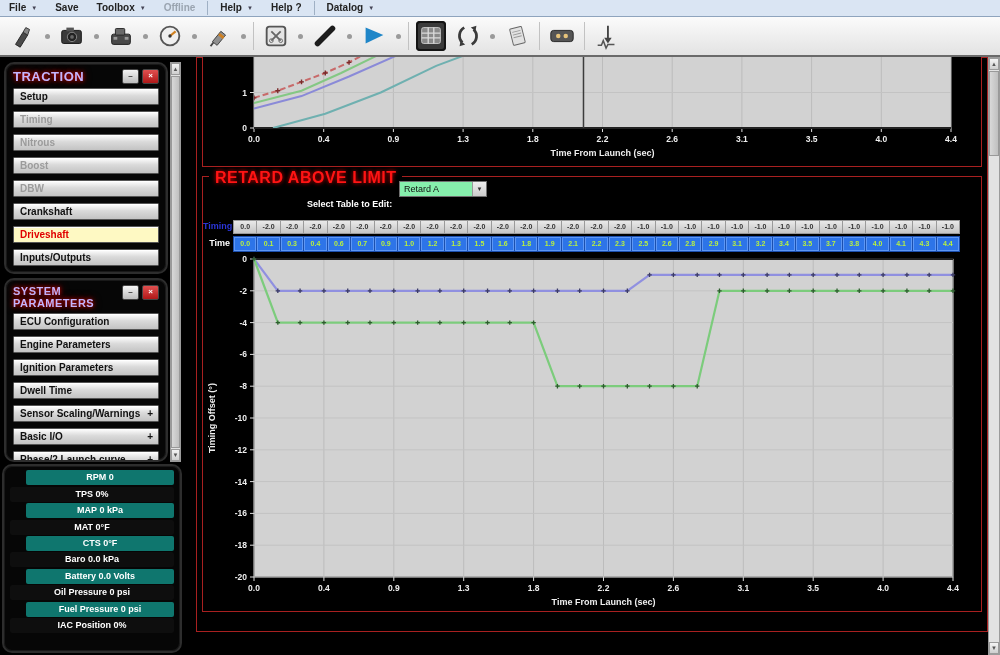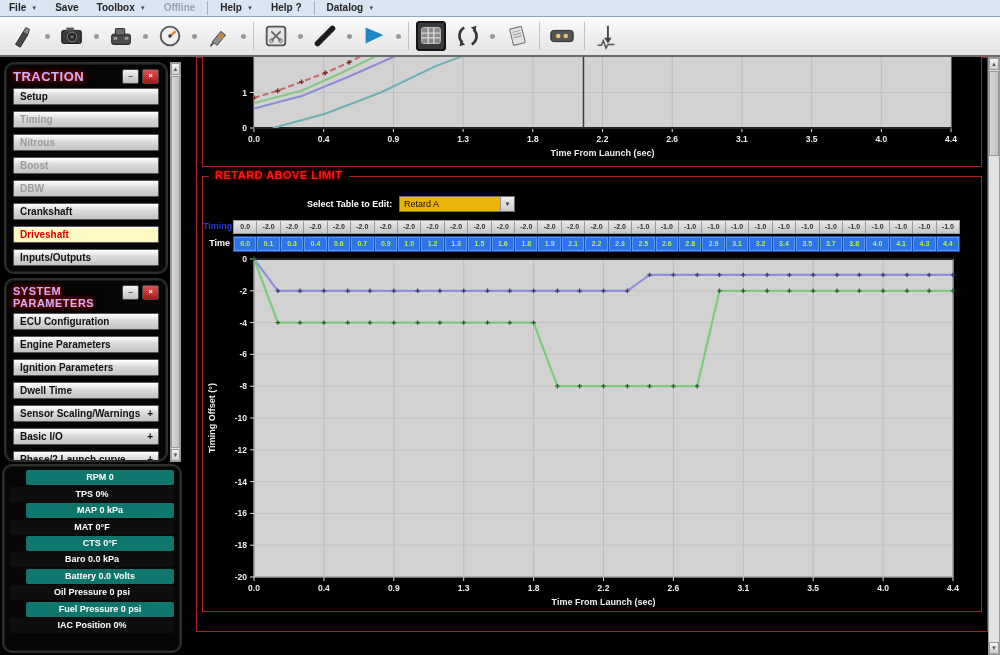--- a/index.html
+++ b/index.html
@@ -52,24 +52,24 @@
   .vs-thumb{position:absolute;left:0;width:100%;background:linear-gradient(90deg,#d8d8d8,#bfbfbf);
             border:1px solid #999;box-sizing:border-box;}
   
   .outer-frame{position:absolute;left:196px;top:57px;width:792px;height:575px;
                border:1px solid #a82020;box-sizing:border-box;background:#000;}
   .section1{position:absolute;left:202px;top:57px;width:780px;height:110px;
             border:1px solid #a82020;border-top:none;box-sizing:border-box;background:#000;}
   .section2{position:absolute;left:202px;top:176px;width:780px;height:436px;
             border:1px solid #a82020;box-sizing:border-box;background:#000;}
   .legend2{position:absolute;left:6px;top:-8px;background:#000;padding:0 6px;
-           color:#ff1414;font-size:11px;font-weight:bold;letter-spacing:.5px;
+           color:#ff1414;font-size:16px;font-weight:bold;letter-spacing:.5px;
            text-shadow:0 0 4px rgba(255,0,0,.9);white-space:nowrap;}
   .sel-label{position:absolute;left:104px;top:22px;color:#fff;font-size:9px;font-weight:bold;}
-  .dropdown{position:absolute;left:196px;top:19px;width:116px;height:16px;background:#eab308;
+  .dropdown{position:absolute;left:196px;top:4px;width:88px;height:16px;background:#86efac;
             border:1px solid #707070;box-sizing:border-box;display:flex;align-items:center;}
   .dropdown .val{flex:1;font-size:9px;color:#111;padding-left:4px;}
   .dropdown .dd-arrow{width:13px;height:100%;background:linear-gradient(#eee,#ccc);border-left:1px solid #999;
             font-size:6px;color:#333;text-align:center;line-height:14px;}
   .row-label{position:absolute;width:27px;text-align:right;font-size:9px;font-weight:bold;}
   .cells{position:absolute;left:30px;width:727px;display:flex;}
   .cell{flex:1;font-size:7px;font-weight:bold;text-align:center;overflow:hidden;white-space:nowrap;}
   .cells.timing .cell{background:linear-gradient(#e9e9e9,#c6c6c6);color:#333;border:1px solid #9a9a9a;
                       border-left:none;height:12px;line-height:12px;}
   .cells.timing .cell:first-child{border-left:1px solid #9a9a9a;}

